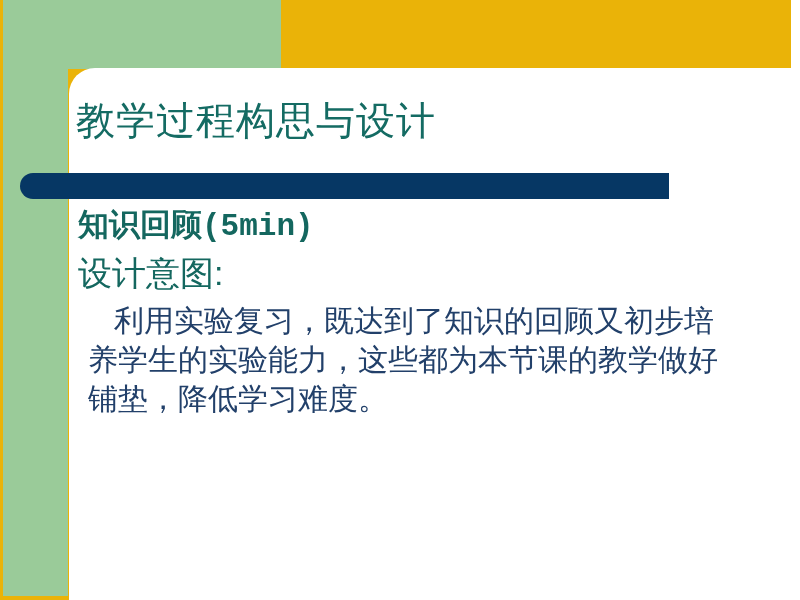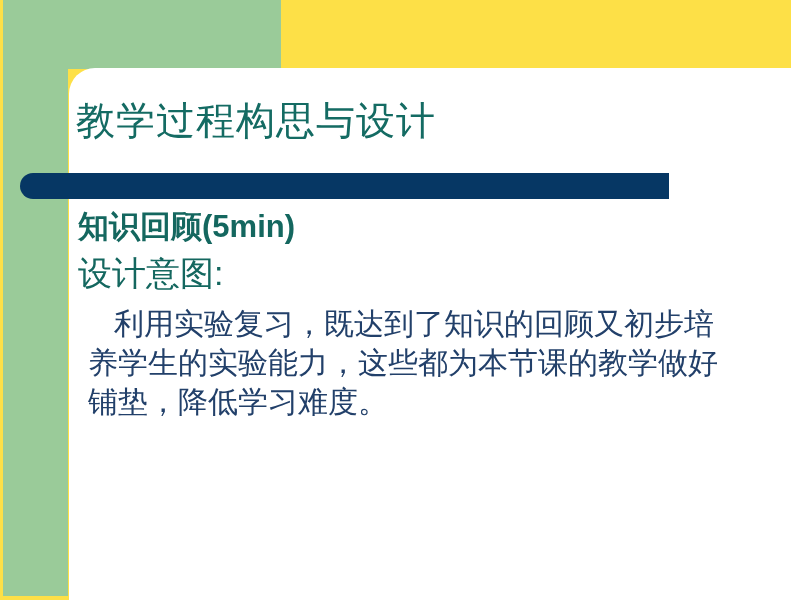--- a/index.html
+++ b/index.html
@@ -11,21 +11,21 @@
     width: 800px;
     height: 600px;
     overflow: hidden;
     font-family: "Liberation Sans", "DejaVu Sans", sans-serif;
   }
 
   #slide {
     position: relative;
     width: 791px;
     height: 600px;
-    background: #fde047;
+    background: #eab308;
     overflow: hidden;
   }
 
   
   .green-column {
     position: absolute;
     left: 3px;
     top: 0px;
     width: 65px;
     height: 596px;
@@ -78,20 +78,21 @@
   .section-heading {
     position: absolute;
     left: 78px;
     top: 207px;
     width: 700px;
     color: #14675F;
     font-size: 31px;
     line-height: 40px;
     font-weight: bold;
     white-space: nowrap;
+    font-family: Liberation Mono, monospace;
   }
 
   .intent-label {
     position: absolute;
     left: 78px;
     top: 254px;
     width: 700px;
     color: #14675F;
     font-size: 34px;
     line-height: 38px;
@@ -100,21 +101,21 @@
 
   .body-paragraph {
     position: absolute;
     left: 88px;
     top: 304px;
     width: 640px;
     color: #22406A;
     font-size: 30px;
     line-height: 39px;
     text-indent: 26px;
-    font-family: Liberation Sans, sans-serif;
+    font-family: Liberation Mono, monospace;
   }
 </style>
 </head>
 <body>
 
 <div id="slide">
 
   <div class="green-column"></div>
   <div class="green-band"></div>
   <div class="white-panel"></div>

